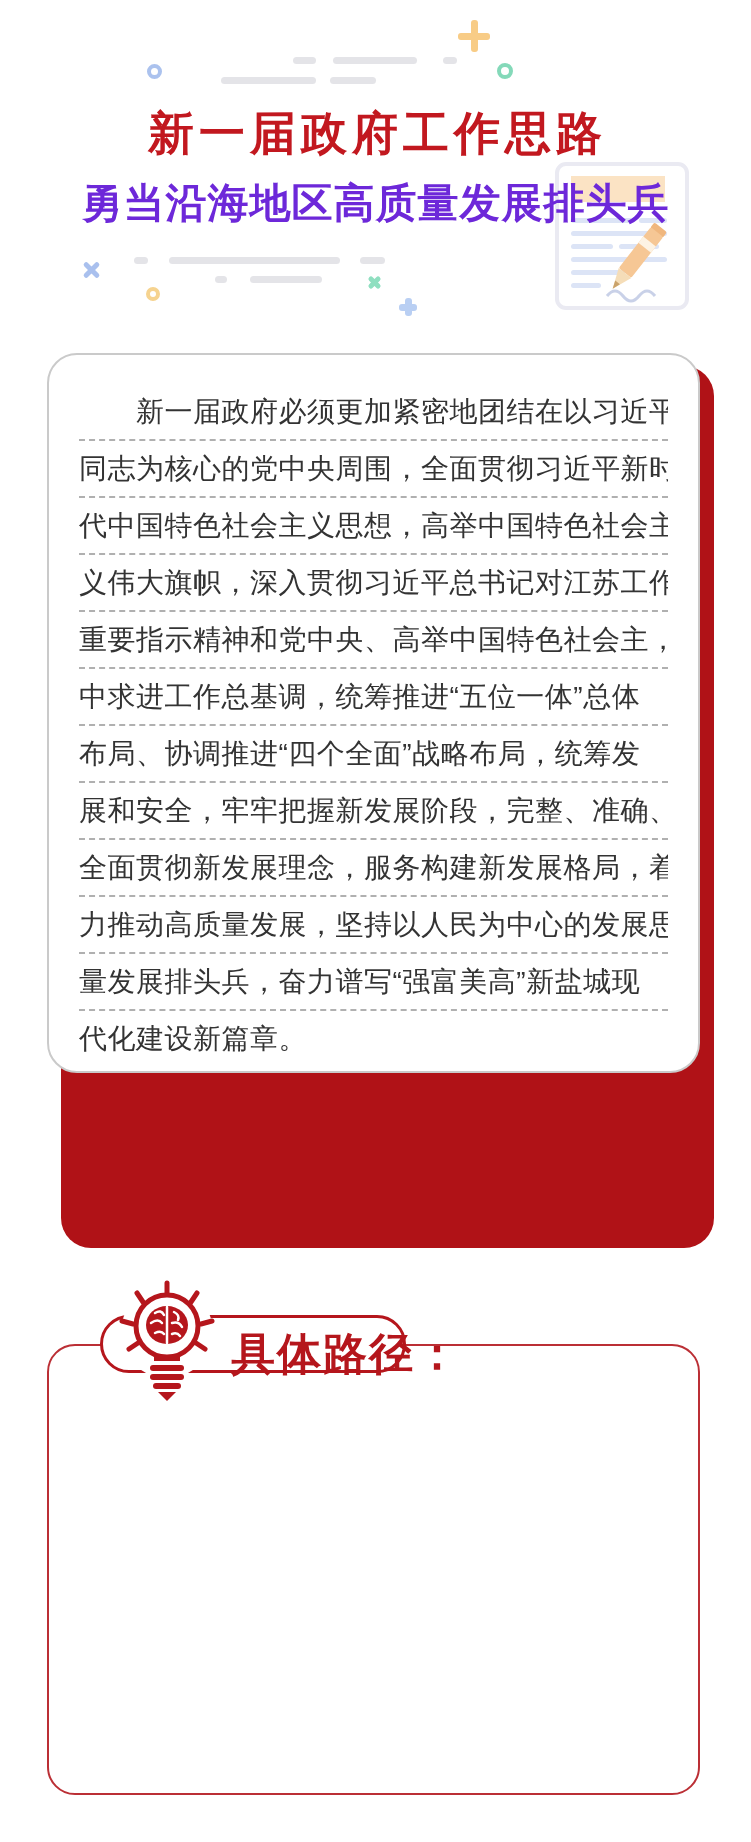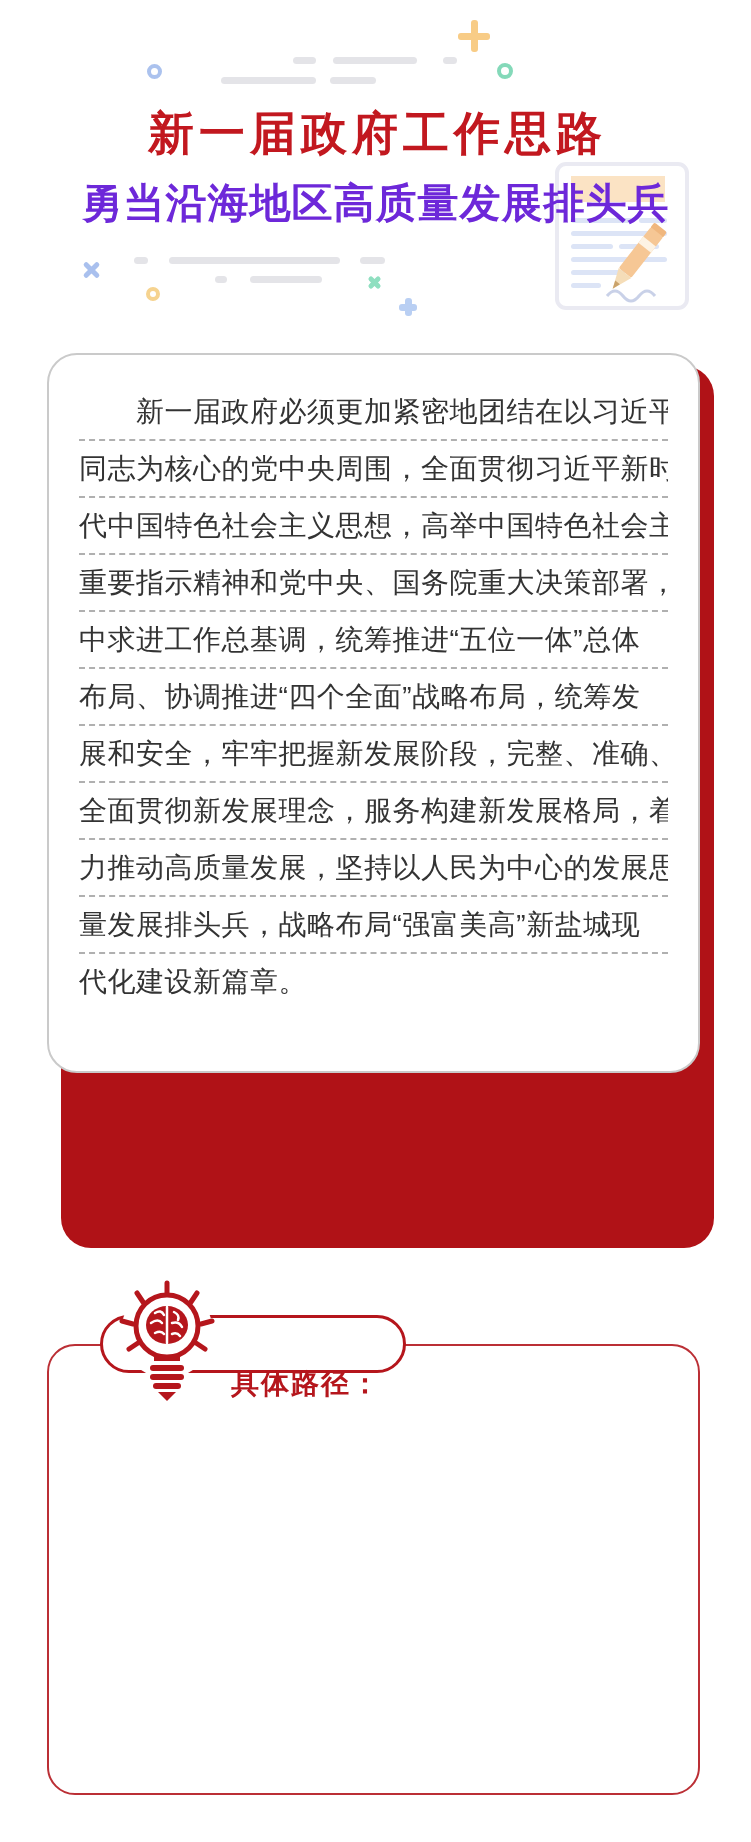--- a/index.html
+++ b/index.html
@@ -51,22 +51,22 @@
   
   .card2 {
     position:absolute; left:47px; top:1344px; width:653px; height:451px;
     background:#ffffff; border:2px solid #bb2f35; border-radius:28px; box-sizing:border-box; z-index:1;
   }
   .paths-pill {
     position:absolute; left:100px; top:1315px; width:306px; height:58px;
     background:#ffffff; border:3px solid #b5161c; border-radius:32px; box-sizing:border-box; z-index:2;
   }
   .paths-label {
-    position:absolute; left:128px; top:7px; font-size:28px; font-weight:900; color:#b5161c;
-    letter-spacing:2px; white-space:nowrap;margin-top:40px;
+    position:absolute; left:128px; top:7px; font-size:44px; font-weight:900; color:#b5161c;
+    letter-spacing:2px; white-space:nowrap;
   }
   .bulb-icon { position:absolute; left:112px; top:1280px; z-index:3; }
 
   
   .card2-para {
     position:absolute; left:87px; top:1414px; width:580px;
     font-size:28px; line-height:41px; color:#333333; letter-spacing:1px;
     text-align:justify; text-indent:2em; margin:0;
   }
   .hl { color:#c2181f; font-weight:900; letter-spacing:0; }
@@ -120,27 +120,28 @@
   <div class="donut" style="--c:#f6d38f; left:146px; top:287px; width:6px; height:6px;"></div>
   <div class="xmark" style="--c:#8fdfc0; left:369px; top:277px; width:11px; height:11px;"></div>
   <div class="plusmark" style="--c:#b9cff3; left:399px; top:298px; width:18px; height:18px;"></div>
 
   <div class="card1-shadow"></div>
   <div class="card1">
     <div class="card1-lines">
         <div class="text-line">新一届政府必须更加紧密地团结在以习近平</div>
         <div class="text-line">同志为核心的党中央周围，全面贯彻习近平新时</div>
         <div class="text-line">代中国特色社会主义思想，高举中国特色社会主</div>
-        <div class="text-line">重要指示精神和党中央、国务院重大决策部署，</div>
+        <div class="text-line">义伟大旗帜，深入贯彻习近平总书记对江苏工作</div>
+        <div class="text-line">重要指示精神和党中央、高举中国特色社会主，</div>
         <div class="text-line">中求进工作总基调，统筹推进“五位一体”总体</div>
         <div class="text-line">布局、协调推进“四个全面”战略布局，统筹发</div>
         <div class="text-line">展和安全，牢牢把握新发展阶段，完整、准确、</div>
         <div class="text-line">全面贯彻新发展理念，服务构建新发展格局，着</div>
         <div class="text-line">力推动高质量发展，坚持以人民为中心的发展思</div>
-        <div class="text-line">量发展排头兵，战略布局“强富美高”新盐城现</div>
+        <div class="text-line">量发展排头兵，奋力谱写“强富美高”新盐城现</div>
         <div class="text-line">代化建设新篇章。</div>
       </div>
   </div>
 
   <div class="card2"></div>
 
   <div class="paths-pill">
     <span class="paths-label">具体路径：</span>
   </div>
   <div class="bulb-icon">

